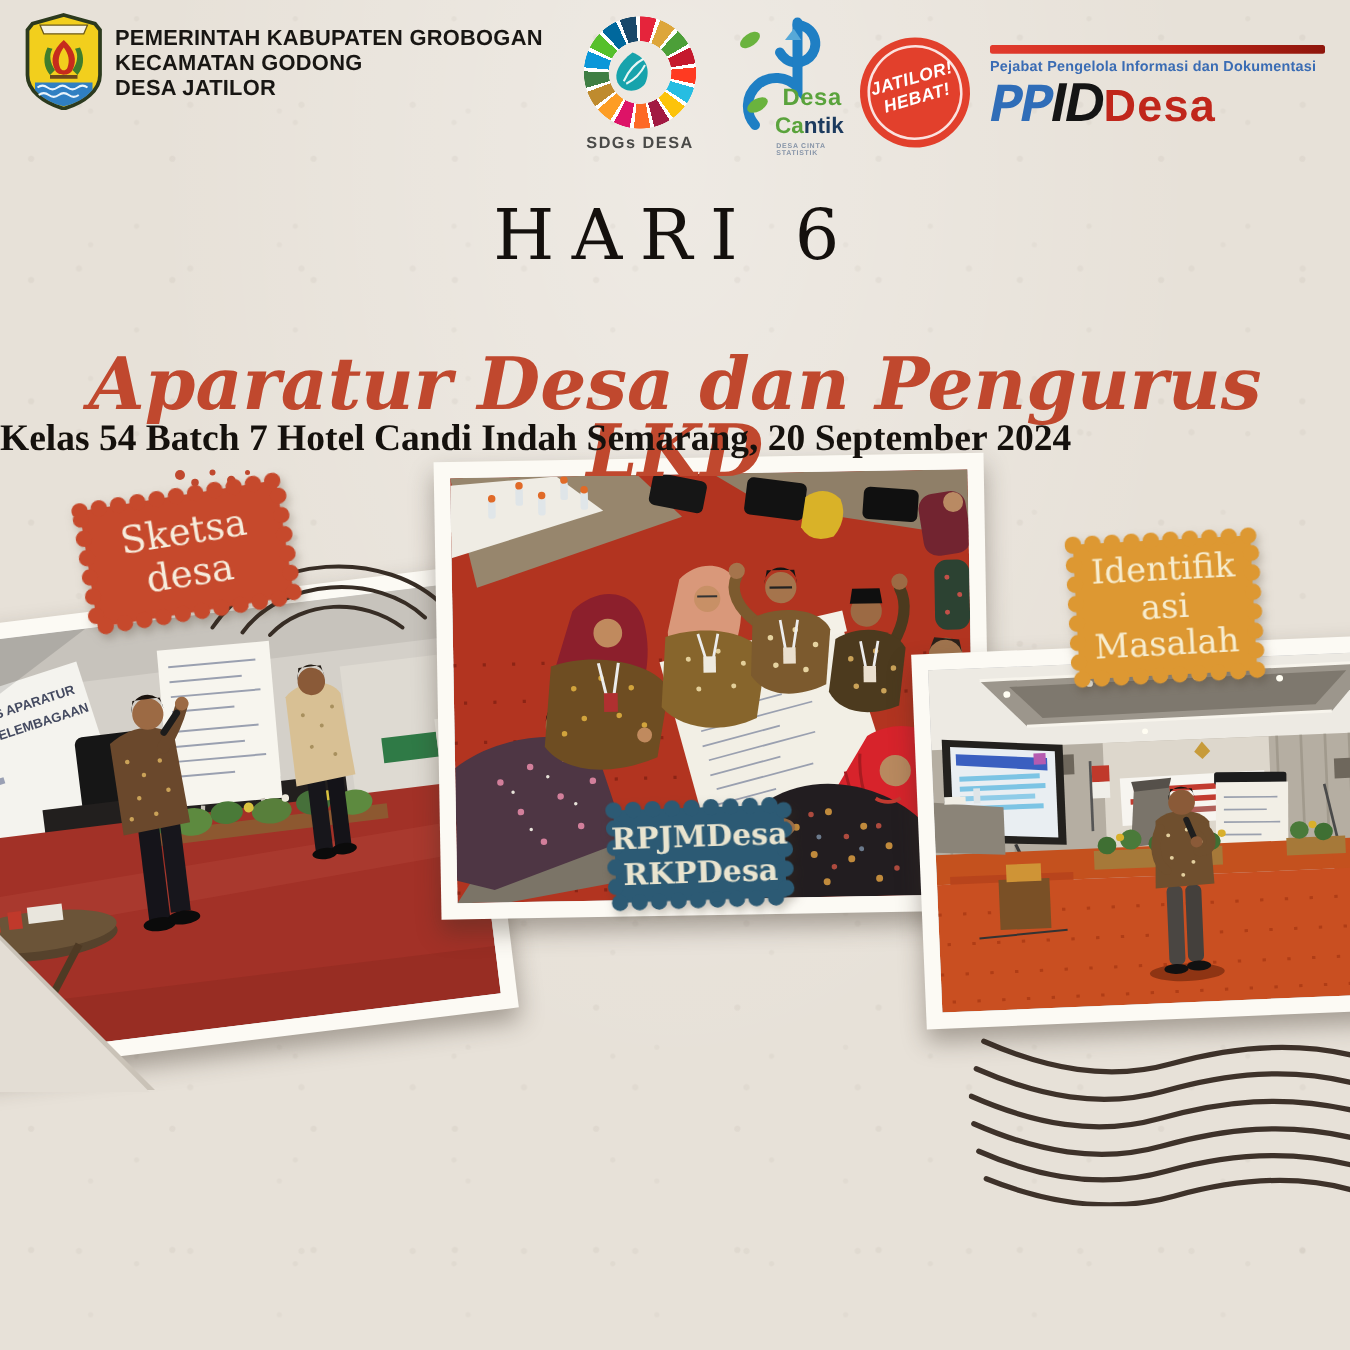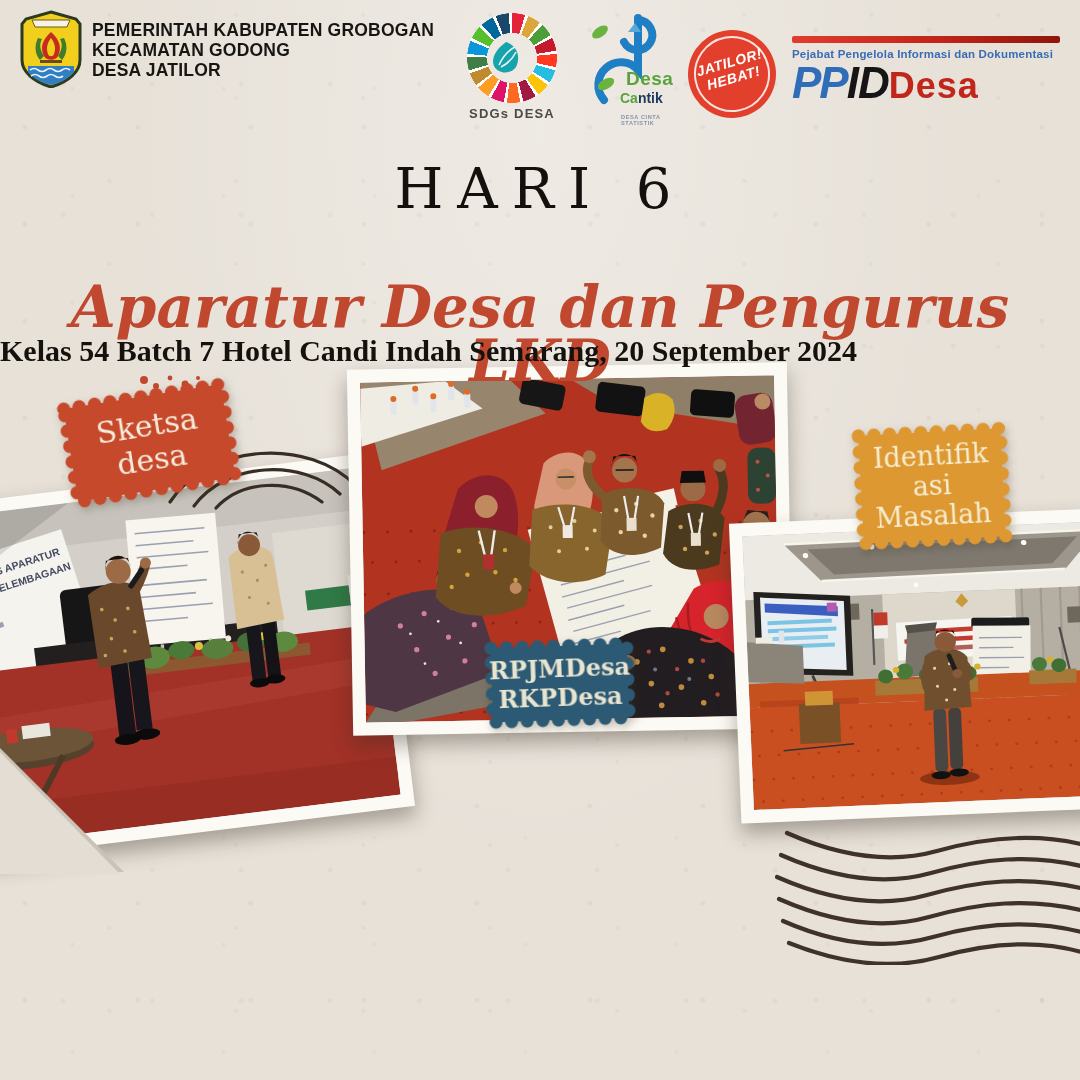--- a/index.html
+++ b/index.html
@@ -41,35 +41,35 @@
       #56c02b 296.5deg 313.5deg,#fff 313.5deg 317.6deg,
       #00689d 317.6deg 334.6deg,#fff 334.6deg 338.8deg,
       #19486a 338.8deg 355.8deg,#fff 355.8deg 360deg);
     -webkit-mask:radial-gradient(circle closest-side, transparent 54%, #000 55% 97%, transparent 98%);
             mask:radial-gradient(circle closest-side, transparent 54%, #000 55% 97%, transparent 98%);}
   #sdgs-leaf{left:486px;top:38px;z-index:9;}
   #sdgs-caption{margin-top:2px;font-weight:bold;font-size:13px;letter-spacing:1.2px;color:#4a4a48;}
 
   #dcantik{left:576px;top:10px;width:116px;height:118px;z-index:8;}
   #dcantik .w1{position:absolute;left:50px;top:58px;font-weight:bold;font-size:19px;color:#5aa33c;letter-spacing:.5px;}
-  #dcantik .w2{position:absolute;left:44px;top:80px;font-weight:bold;font-size:14px;}
+  #dcantik .w2{position:absolute;left:44px;top:80px;font-weight:bold;font-size:18px;}
   #dcantik .w2 .g{color:#5aa33c;} #dcantik .w2 .n{color:#1c3a5e;}
   #dcantik .sub{position:absolute;left:45px;top:104px;font-size:5.6px;letter-spacing:.6px;color:#8694a8;font-weight:bold;}
 
   #jatilor{left:688px;top:30px;width:88px;height:88px;border-radius:50%;background:#e2402c;
     transform:rotate(-10deg);z-index:8;box-shadow:0 0 0 0 rgba(0,0,0,0);}
   #jatilor .ring{position:absolute;left:6px;top:6px;right:6px;bottom:6px;border:2px solid rgba(255,255,255,.85);border-radius:50%;}
   #jatilor .txt{position:absolute;left:0;top:24px;width:100%;text-align:center;color:#fff;
     font-weight:bold;font-style:italic;font-size:14px;line-height:16px;transform:rotate(-6deg);letter-spacing:.5px;}
 
   #ppid{left:792px;top:25px;width:278px;z-index:8;margin-top:11px;}
   #ppid .bar{height:7px;width:268px;background:linear-gradient(90deg,#e23b2d,#c22418 55%,#8e160c);border-radius:2px;}
   #ppid .tag{margin-top:5px;font-size:11.5px;font-weight:bold;color:#3a6cb4;letter-spacing:.2px;}
   #ppid .big{margin-top:0px;font-weight:bold;font-size:44px;line-height:46px;letter-spacing:0px;}
-  #ppid .pp{color:#2f6db8;font-style:italic;letter-spacing:-2px;}
+  #ppid .pp{color:#2f6db8;font-style:italic;letter-spacing:-2px;font-family:Liberation Mono, monospace;}
   #ppid .id{color:#151515;font-style:italic;letter-spacing:-1px;text-align:center;}
   #ppid .desa{color:#c0261b;font-size:36px;letter-spacing:1px;}
 
   
   #heading{left:0;top:156px;width:1080px;text-align:center;font-family:"DejaVu Serif",serif;
     font-size:56px;letter-spacing:14px;color:#14100d;z-index:8;}
   .script-line{left:0;width:1080px;text-align:center;font-family:"DejaVu Serif",serif;
     font-style:italic;font-weight:bold;color:#c0482e;font-size:58px;line-height:54px;z-index:8;}
   #script1{top:226px;} #script2{top:280px;}
   #subtitle{left:0;top:334px;width:1080px;text-align:left;font-family:"Liberation Serif",serif;

